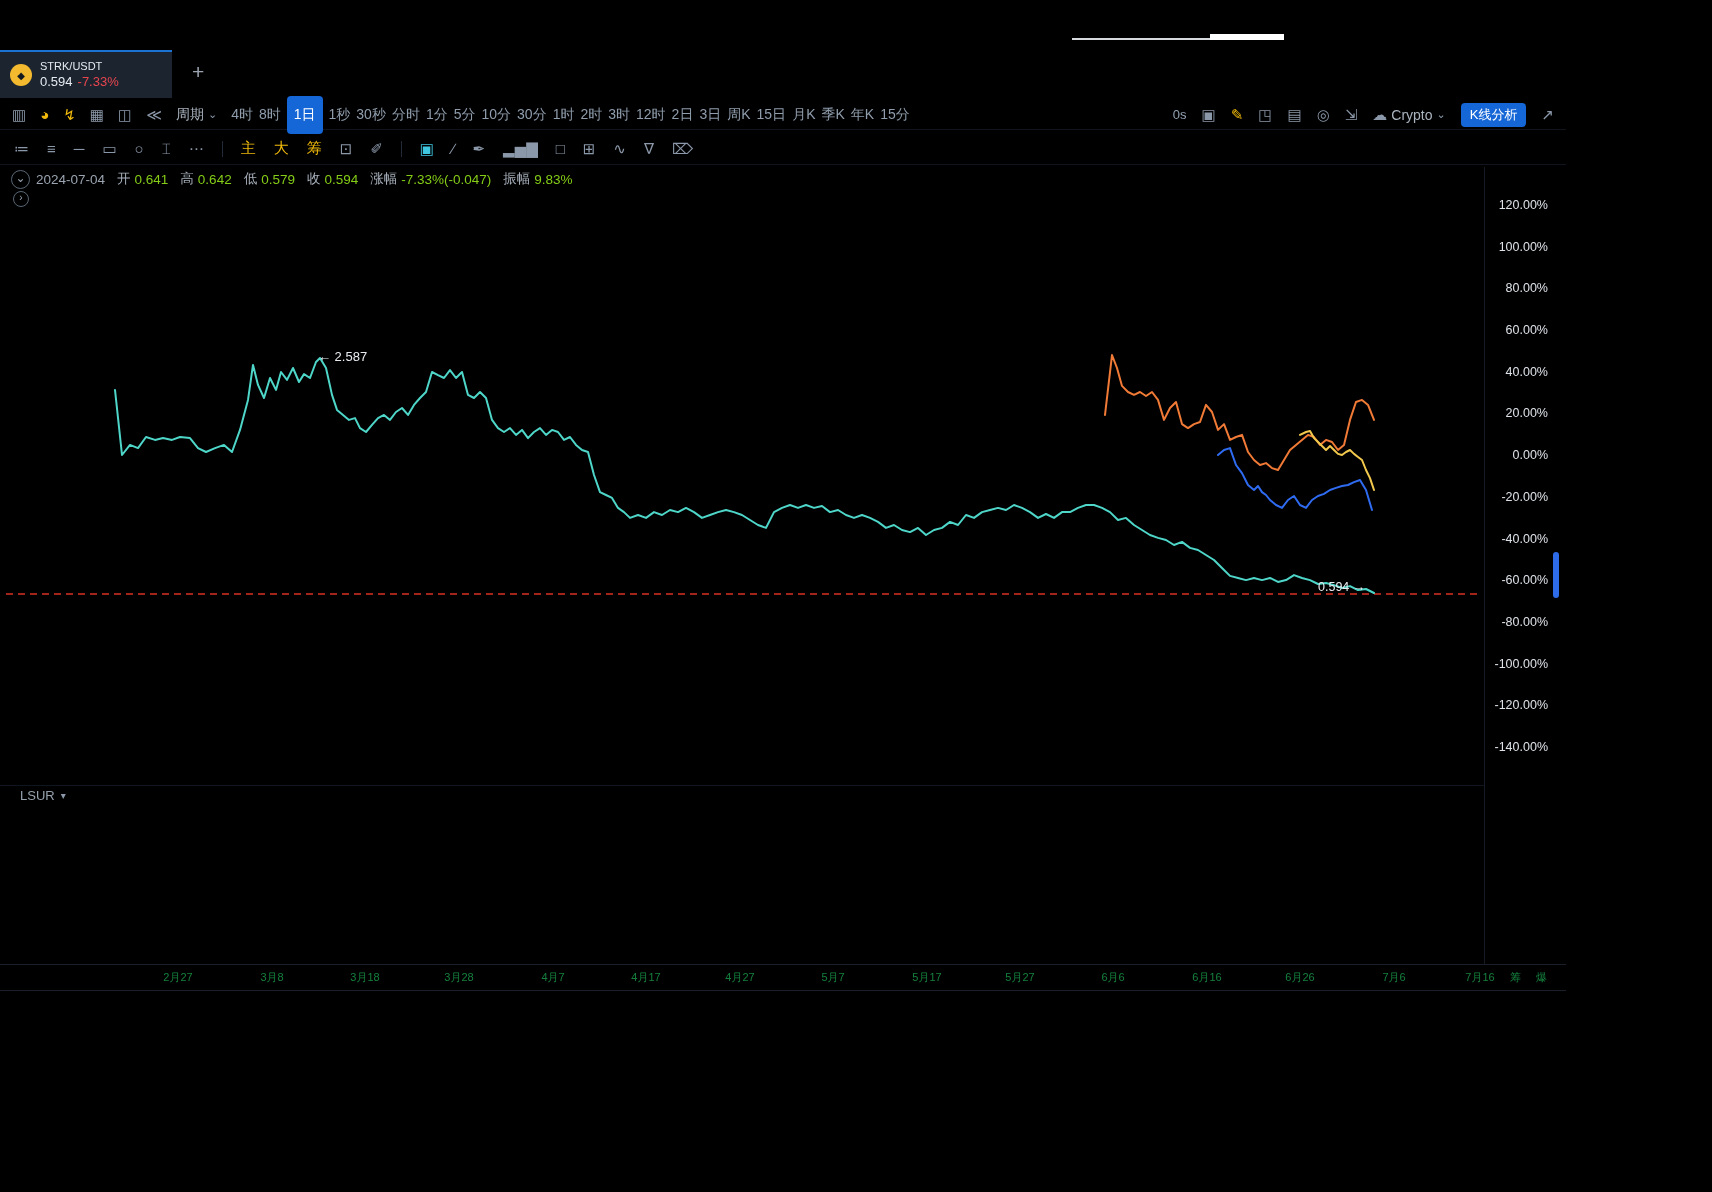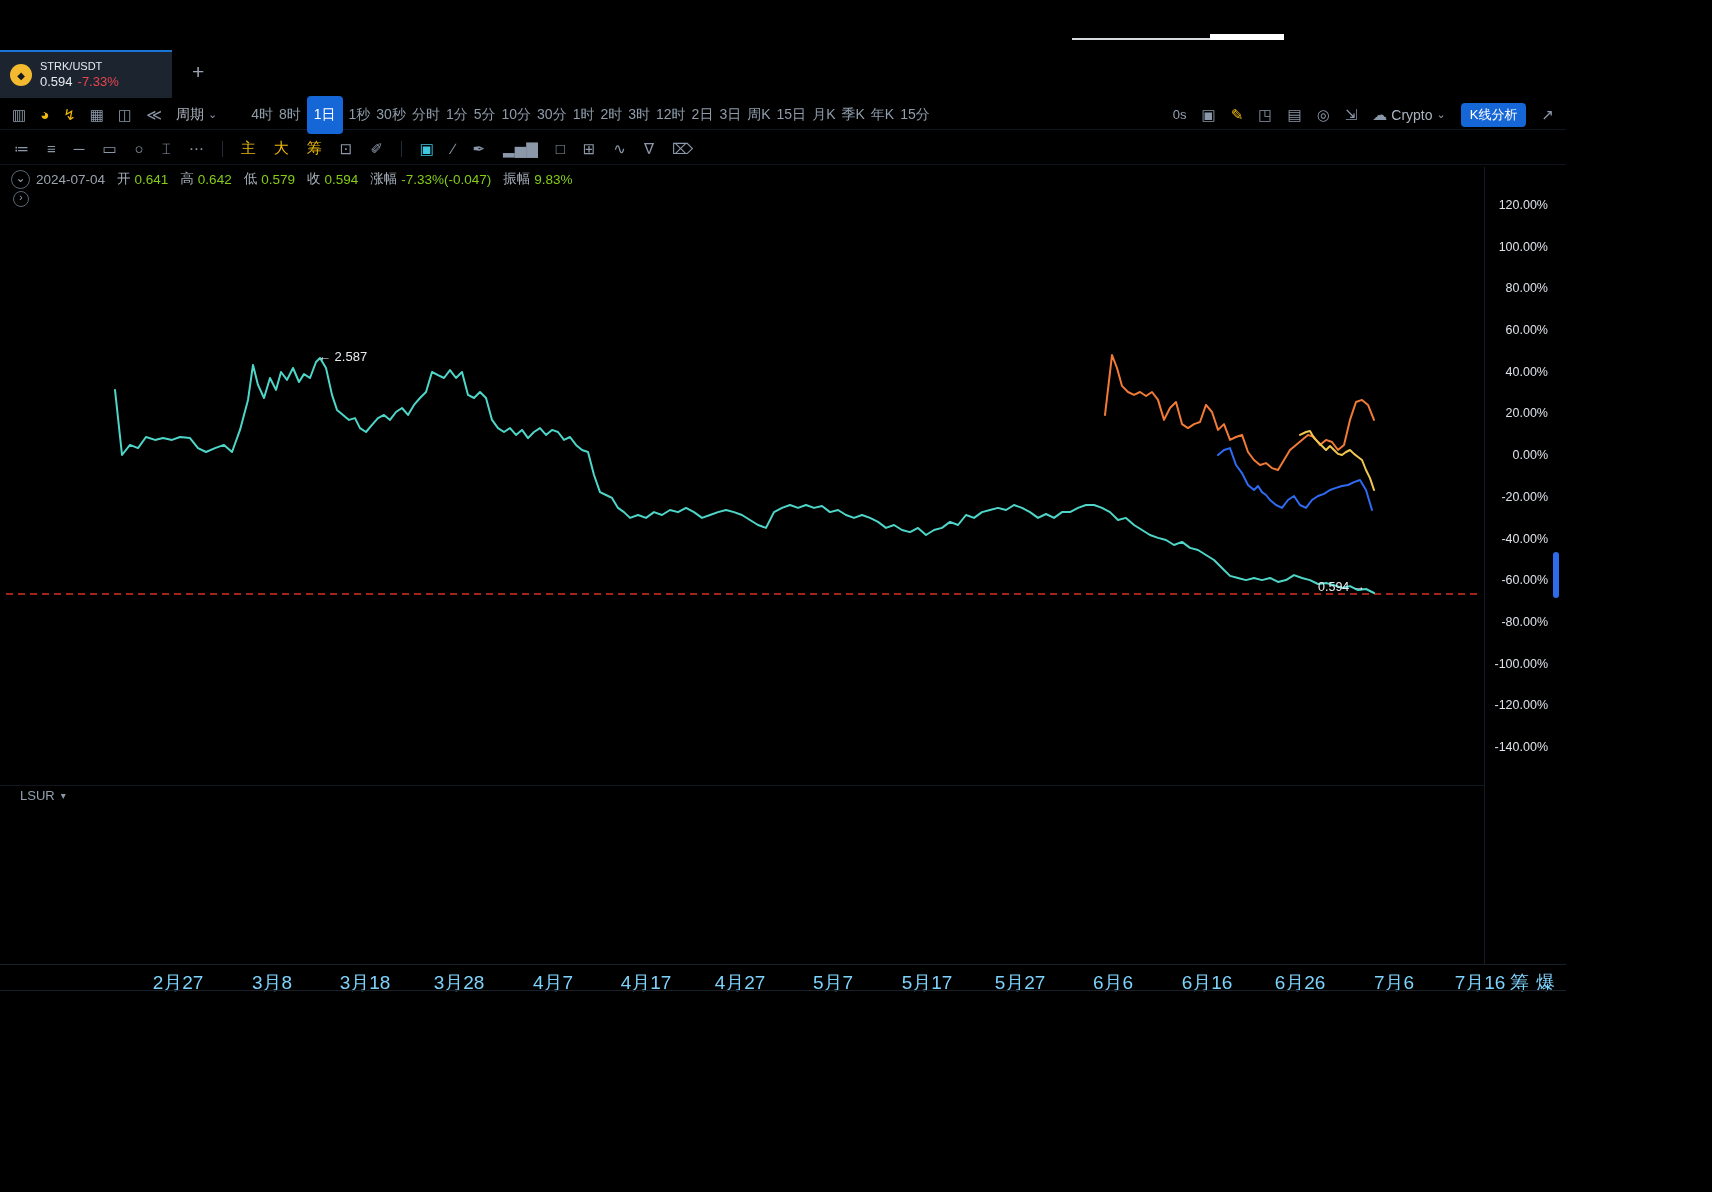--- a/index.html
+++ b/index.html
@@ -24,21 +24,21 @@
   
   .tb1{position:absolute;left:0;top:100px;width:1566px;height:30px;display:flex;align-items:center;
     gap:14px;padding:0 12px;box-sizing:border-box;border-bottom:1px solid #10151d;}
   .tb2{position:absolute;left:0;top:133px;width:1566px;height:32px;display:flex;align-items:center;
     gap:18px;padding:0 14px;box-sizing:border-box;border-bottom:1px solid #10151d;}
   .ic{color:#8b98a9;font-size:15px;cursor:pointer;}
   .ic.yellow{color:#f0b90b;}
   .ic.cyan{color:#3fc6e0;}
   .ddl{color:#aab4bf;font-size:14px;display:inline-flex;align-items:center;gap:4px;cursor:pointer;text-align:right;}
   .caret{color:#8b98a9;font-size:11px;}
-  #periods{display:inline-flex;gap:6px;margin-left:20px;align-items:center;}
+  #periods{display:inline-flex;gap:6px;margin-left:0;align-items:center;}
   .period{color:#8f9dac;font-size:14px;padding:2px 0;cursor:pointer;white-space:nowrap;}
   .period.sel{background:#1566d6;color:#fff;border-radius:4px;padding:10px 7px;}
   .right{margin-left:auto;display:inline-flex;gap:15px;align-items:center;}
   .timer{color:#93a1b1;font-size:13px;}
   .kbtn{background:#1566d6;color:#fff;border-radius:4px;padding:3px 9px;font-size:13px;cursor:pointer;}
   .t{color:#f0b90b;font-size:15px;cursor:pointer;}
   .vdiv{width:1px;height:16px;background:#232b38;}
 
   
   .infobar{position:absolute;left:36px;top:170px;height:18px;display:flex;align-items:center;font-size:13.5px;white-space:nowrap;}
@@ -61,21 +61,21 @@
   .vsep{position:absolute;left:1484px;top:167px;width:1px;height:797px;background:#151b25;}
 
   .subdiv{position:absolute;left:0;top:785px;width:1484px;height:1px;background:#10161f;}
   .subl{position:absolute;left:20px;top:788px;color:#96a1ad;font-size:13px;display:flex;align-items:center;gap:6px;cursor:pointer;}
   .caret2{font-size:10px;color:#8b98a9;}
 
   .hsep{position:absolute;left:0;width:1566px;height:1px;background:#1a202a;}
   .h1{top:964px;}
   .h2{top:990px;}
   #x-axis{position:absolute;left:0;top:966px;width:1566px;height:24px;}
-  .xtick{position:absolute;top:4px;transform:translateX(-50%);color:#7dd3fc;font-size:19px;white-space:nowrap;}
+  .xtick{position:absolute;top:4px;transform:translateX(-50%);color:#15803d;font-size:11px;white-space:nowrap;}
   .xtick.corner{transform:none;}
 
   .thumb{position:absolute;left:1553px;top:552px;width:6px;height:46px;background:#2e6be8;border-radius:3px;cursor:pointer;}
 </style>
 </head>
 <body>
 
 <div class="app">
 
   <div class="seg1"></div>

